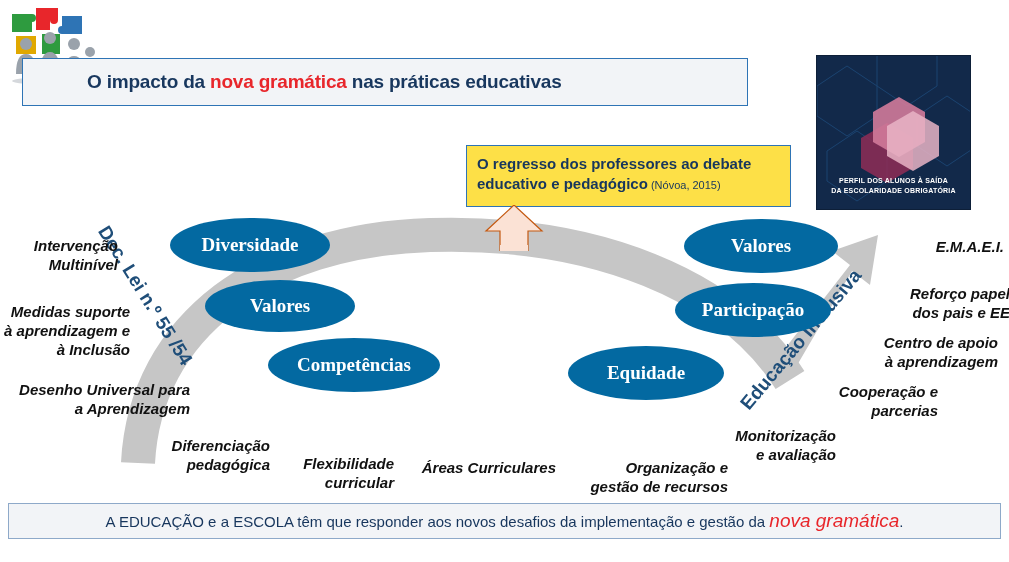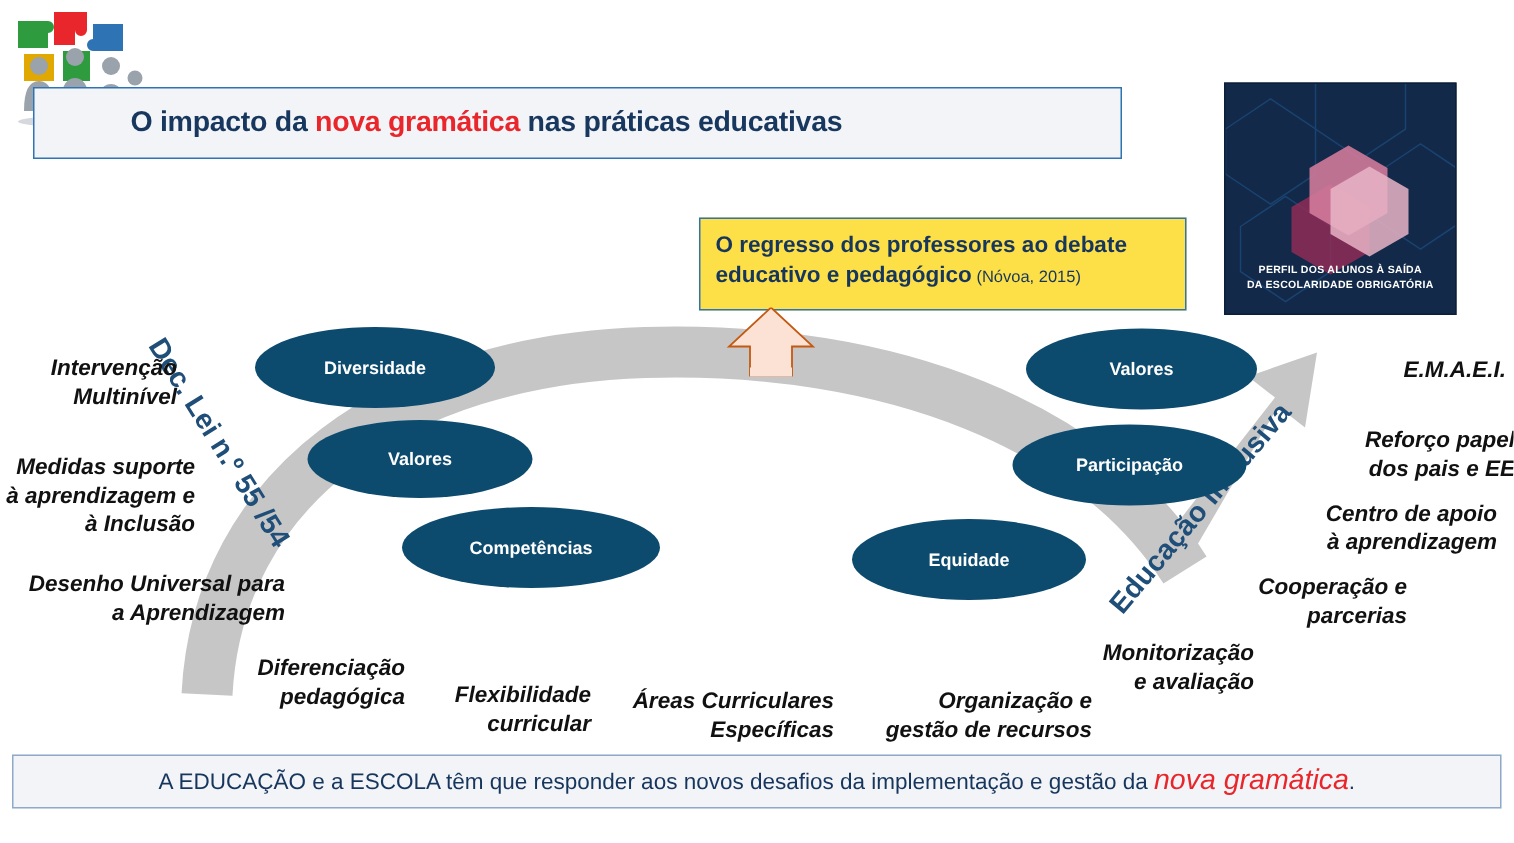--- a/index.html
+++ b/index.html
@@ -129,30 +129,31 @@
   .collab-line {
     font-size: 15px;
     font-weight: bold;
     color: #c00000;
     line-height: 1.3;
   }
 
   
   .ell {
     position: absolute;
-    background: #0c4a6e;
+    background: #0369a1;
     border-radius: 50%;
     display: flex;
     align-items: center;
     justify-content: center;
     color: #ffffff;
-    font-size: 12px;
+    font-size: 19px;
     font-weight: bold;
     text-align: center;
     box-sizing: border-box;
+    font-family: Liberation Serif, serif;
   }
 
   
   .band-label {
     position: absolute;
     font-size: 19px;
     font-weight: bold;
     color: #1f4e79;
     white-space: nowrap;
   }
@@ -307,21 +308,20 @@
     <div>Diferenciação</div>
     <div>pedagógica</div>
   </div>
 
   <div class="lbl" style="left:274px; top:455px; width:120px;">
     <div>Flexibilidade</div>
     <div>curricular</div>
   </div>
   <div class="lbl" style="left:408px; top:459px; width:148px;">
     <div>Áreas Curriculares</div>
-    <div>Específicas</div>
   </div>
   <div class="lbl" style="left:568px; top:459px; width:160px;">
     <div>Organização e</div>
     <div>gestão de recursos</div>
   </div>
   <div class="lbl" style="left:706px; top:427px; width:130px;">
     <div>Monitorização</div>
     <div>e avaliação</div>
   </div>
 

